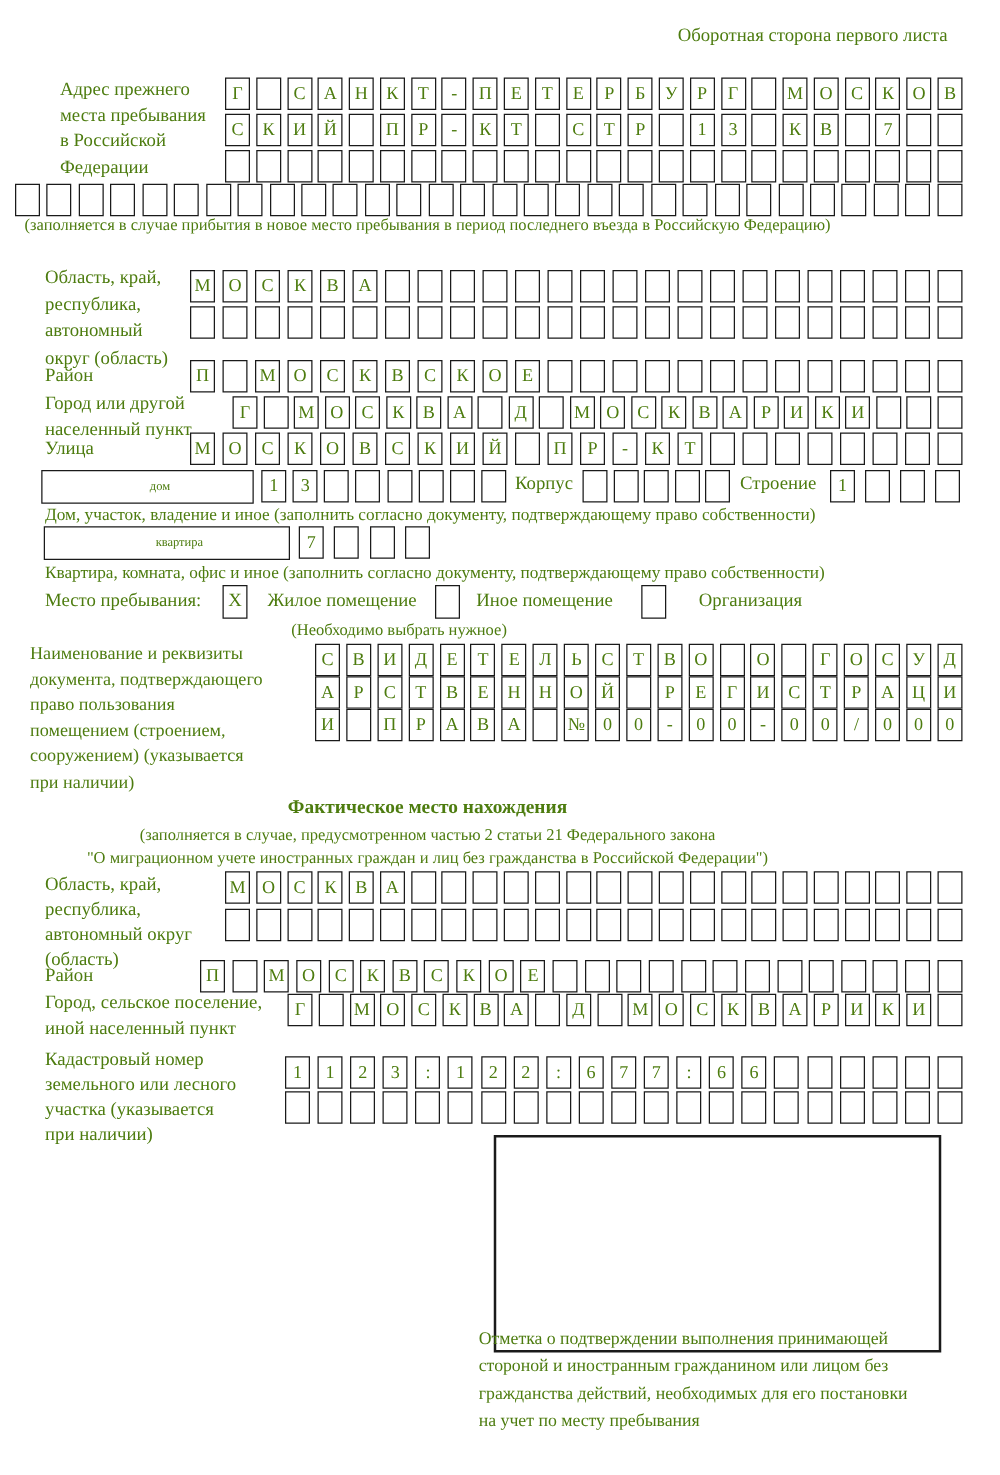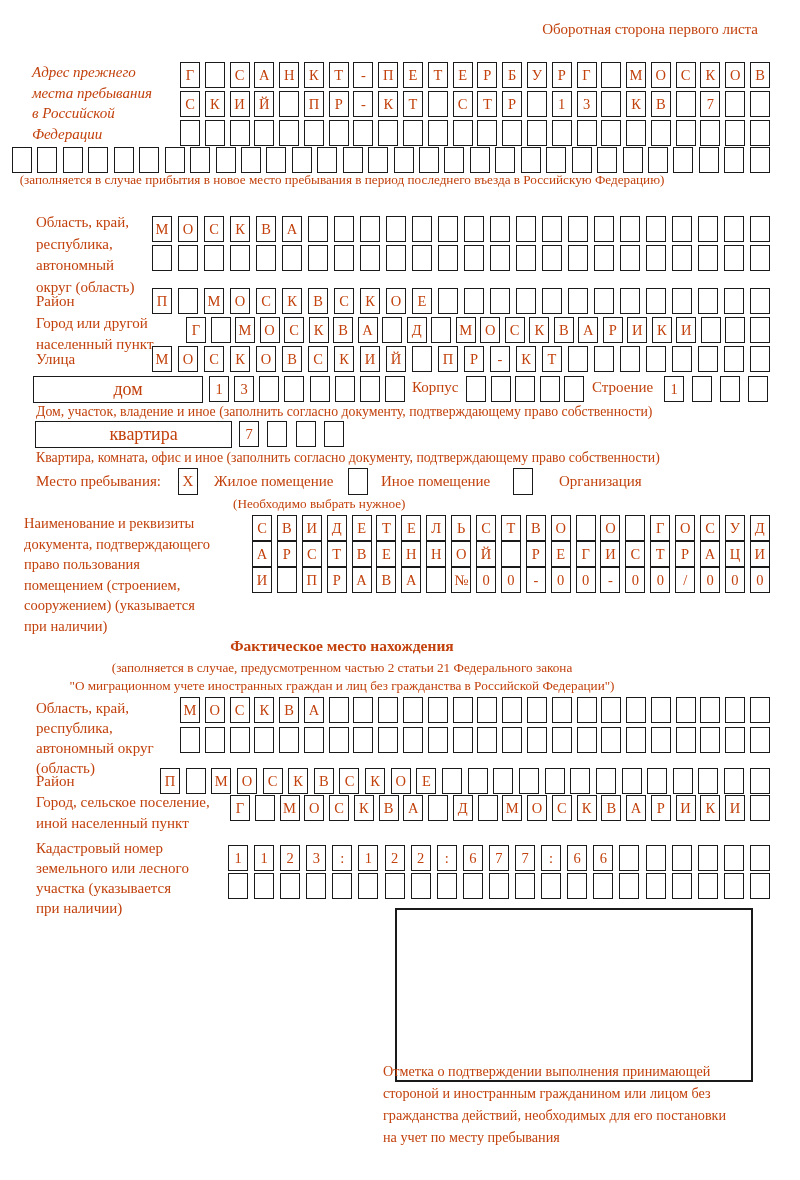--- a/index.html
+++ b/index.html
@@ -1,50 +1,50 @@
 <!DOCTYPE html>
 <html><head>
 <meta charset="utf-8">
 <style>
   html,body{margin:0;padding:0;background:#fff;}
   .page{
     position:relative;width:800px;height:1180px;background:#fff;
-    font-family:"Liberation Serif",serif;color:#c2410c;overflow:hidden;
+    font-family:"Liberation Serif",serif;color:#4d7c0f;overflow:hidden;
   }
   .abs{position:absolute;}
   .lbl{position:absolute;font-size:15px;line-height:20.5px;white-space:pre-line;}
   .cap{position:absolute;font-size:13.2px;white-space:pre-line;}
   .capL{position:absolute;font-size:13.8px;}
   .center{left:0;width:684px;text-align:center;}
   .h{position:absolute;font-weight:bold;font-size:15.5px;}
   .cells{position:absolute;display:flex;justify-content:space-between;height:26px;}
   .cell{
     flex:none;width:20px;height:26px;border:1.5px solid #1a1a1a;box-sizing:border-box;
     display:flex;align-items:center;justify-content:center;
     font-size:14.5px;background:#fff;
   }
   .rect{
     position:absolute;height:27px;border:1.5px solid #1a1a1a;box-sizing:border-box;
-    display:flex;align-items:center;justify-content:center;font-size:18px;background:#fff;padding-left:20px;
+    display:flex;align-items:center;justify-content:center;font-size:10px;background:#fff;padding-left:20px;
   }
   .chk{
     position:absolute;width:20px;height:27px;border:1.5px solid #1a1a1a;box-sizing:border-box;
     display:flex;align-items:center;justify-content:center;font-size:15px;background:#fff;
   }
   .inline-lb{position:absolute;font-size:15px;}
   .bigbox{position:absolute;border:2px solid #1a1a1a;box-sizing:border-box;background:#fff;}
 </style>
 </head>
 <body>
 
 <div class="page">
 
   <div class="abs" style="top:21px;left:0;width:758px;text-align:right;font-size:15px;">Оборотная сторона первого листа</div>
 
-  <div class="lbl" style="left:32px;top:62px;font-style:italic;">Адрес прежнего
+  <div class="lbl" style="left:48px;top:62px;">Адрес прежнего
 места пребывания
 в Российской
 Федерации</div>
   <div class="cells" style="left:180px;top:62px;width:590px;">
       <span class="cell">Г</span>
       <span class="cell"></span>
       <span class="cell">С</span>
       <span class="cell">А</span>
       <span class="cell">Н</span>
       <span class="cell">К</span>

